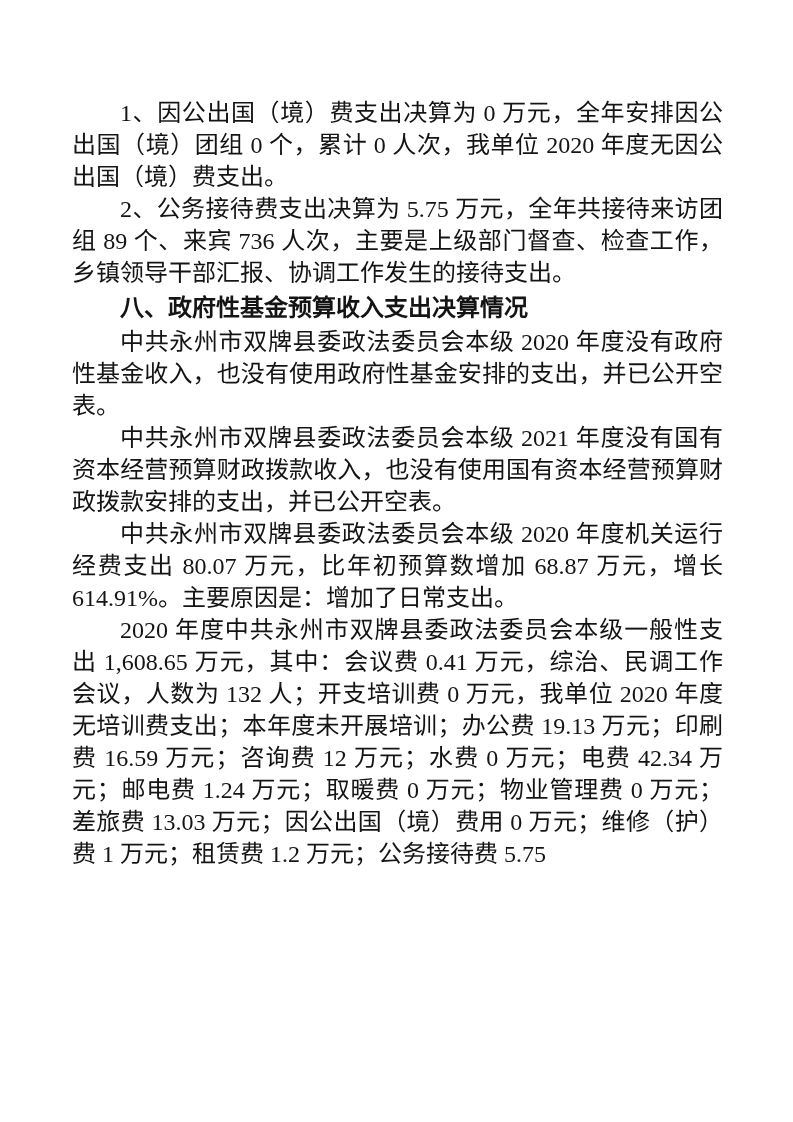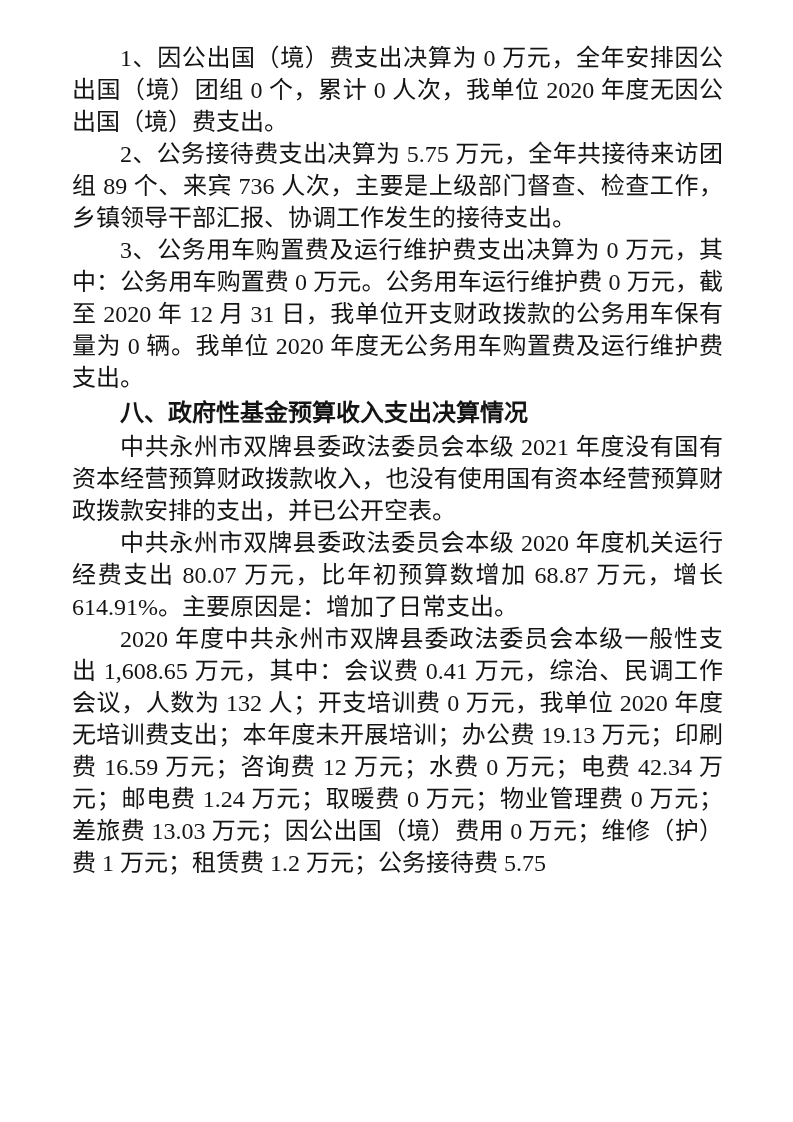--- a/index.html
+++ b/index.html
@@ -7,21 +7,21 @@
     padding: 0;
     background: #ffffff;
   }
   .page {
     position: relative;
     width: 793px;
     height: 1122px;
     margin: 0 auto;
     background: #ffffff;
     box-sizing: border-box;
-    padding: 42px 70px 20px 72px;
+    padding: 97px 70px 20px 72px;
     overflow: hidden;
   }
   .doc {
     width: 100%;
     color: #141414;
   }
   .doc p,
   .doc h2 {
     margin: 0;
     font-size: 24px;
@@ -43,19 +43,19 @@
     margin-top: 5px;
   }
 </style>
 </head>
 <body>
 
 <div class="page">
   <div class="doc">
     <p>1、因公出国（境）费支出决算为 0 万元，全年安排因公出国（境）团组 0 个，累计 0 人次，我单位 2020 年度无因公出国（境）费支出。</p>
     <p>2、公务接待费支出决算为 5.75 万元，全年共接待来访团组 89 个、来宾 736 人次，主要是上级部门督查、检查工作，乡镇领导干部汇报、协调工作发生的接待支出。</p>
-    <p>3、公务用车购置费及运行维护费支出决算为 0 万元，其中：公务用车购置费 0 万元。公务用车运行维护费 0 万元，截至 2020 年 12 月 31 日，我单位开支财政拨款的公务用车保有量为 0 辆。我单位 2020 年度无公务用车购置费及运行维护费支出。</p>
     <h2>八、政府性基金预算收入支出决算情况</h2>
+    <p>中共永州市双牌县委政法委员会本级 2020 年度没有政府性基金收入，也没有使用政府性基金安排的支出，并已公开空表。</p>
     <p>中共永州市双牌县委政法委员会本级 2021 年度没有国有资本经营预算财政拨款收入，也没有使用国有资本经营预算财政拨款安排的支出，并已公开空表。</p>
     <p>中共永州市双牌县委政法委员会本级 2020 年度机关运行经费支出 80.07 万元，比年初预算数增加 68.87 万元，增长 614.91%。主要原因是：增加了日常支出。</p>
     <p>2020 年度中共永州市双牌县委政法委员会本级一般性支出 1,608.65 万元，其中：会议费 0.41 万元，综治、民调工作会议，人数为 132 人；开支培训费 0 万元，我单位 2020 年度无培训费支出；本年度未开展培训；办公费 19.13 万元；印刷费 16.59 万元；咨询费 12 万元；水费 0 万元；电费 42.34 万元；邮电费 1.24 万元；取暖费 0 万元；物业管理费 0 万元；差旅费 13.03 万元；因公出国（境）费用 0 万元；维修（护）费 1 万元；租赁费 1.2 万元；公务接待费 5.75</p>
   </div>
 </div>
 
 </body></html>

